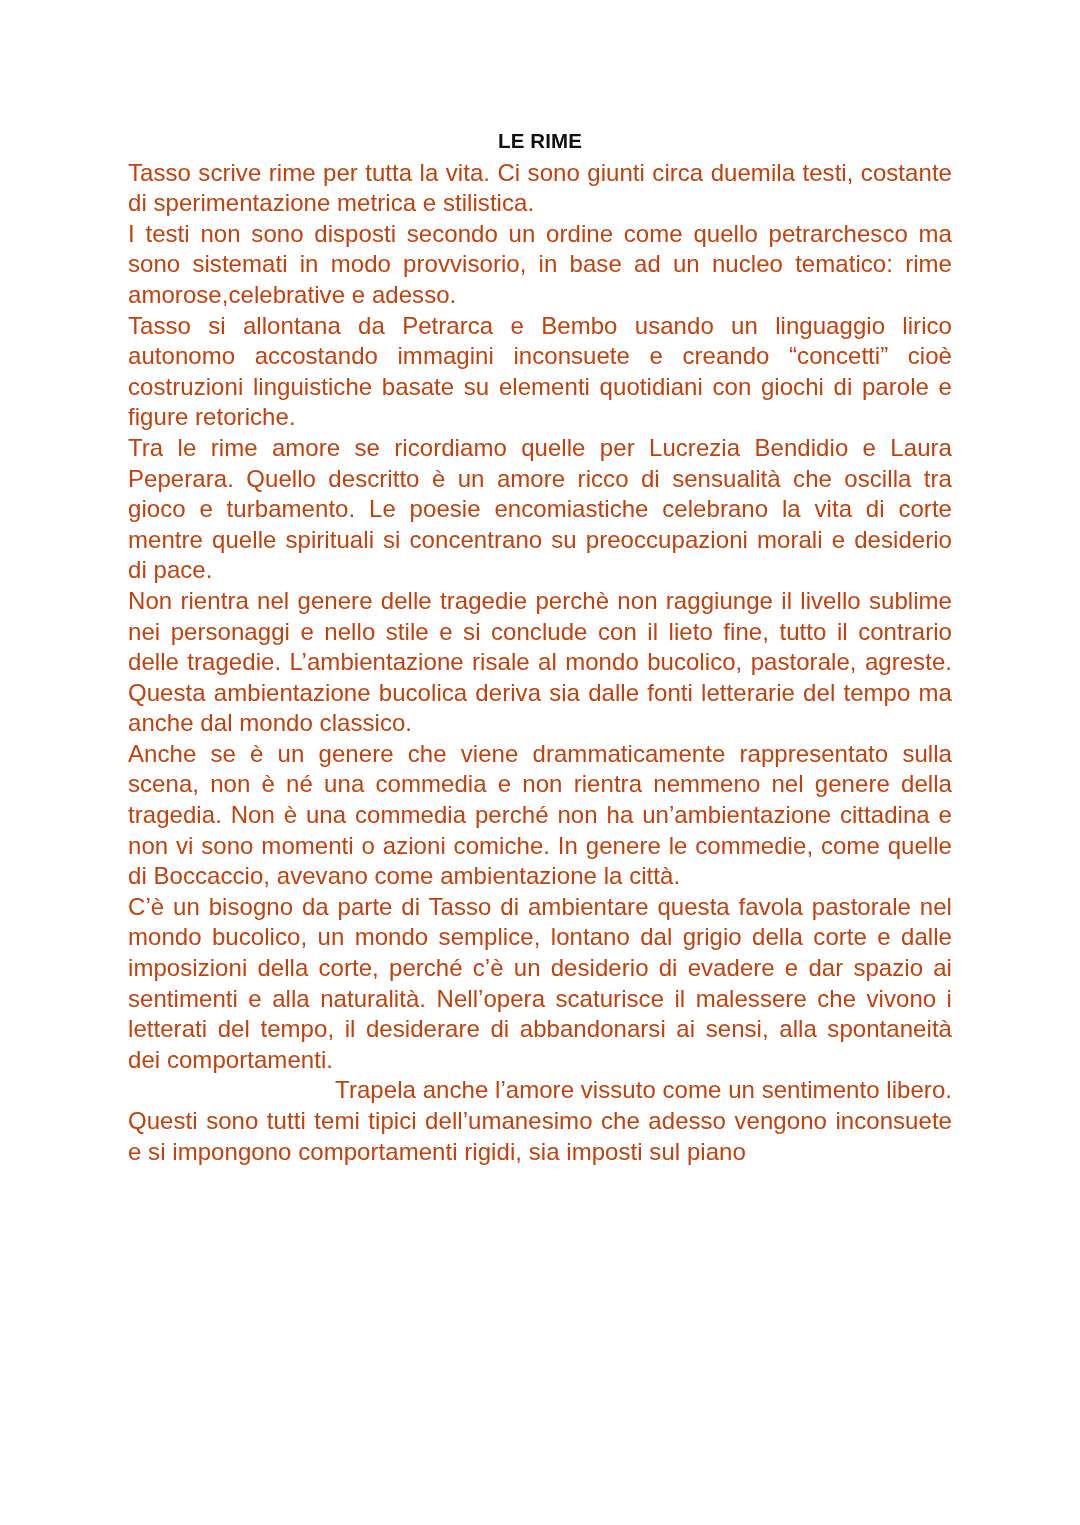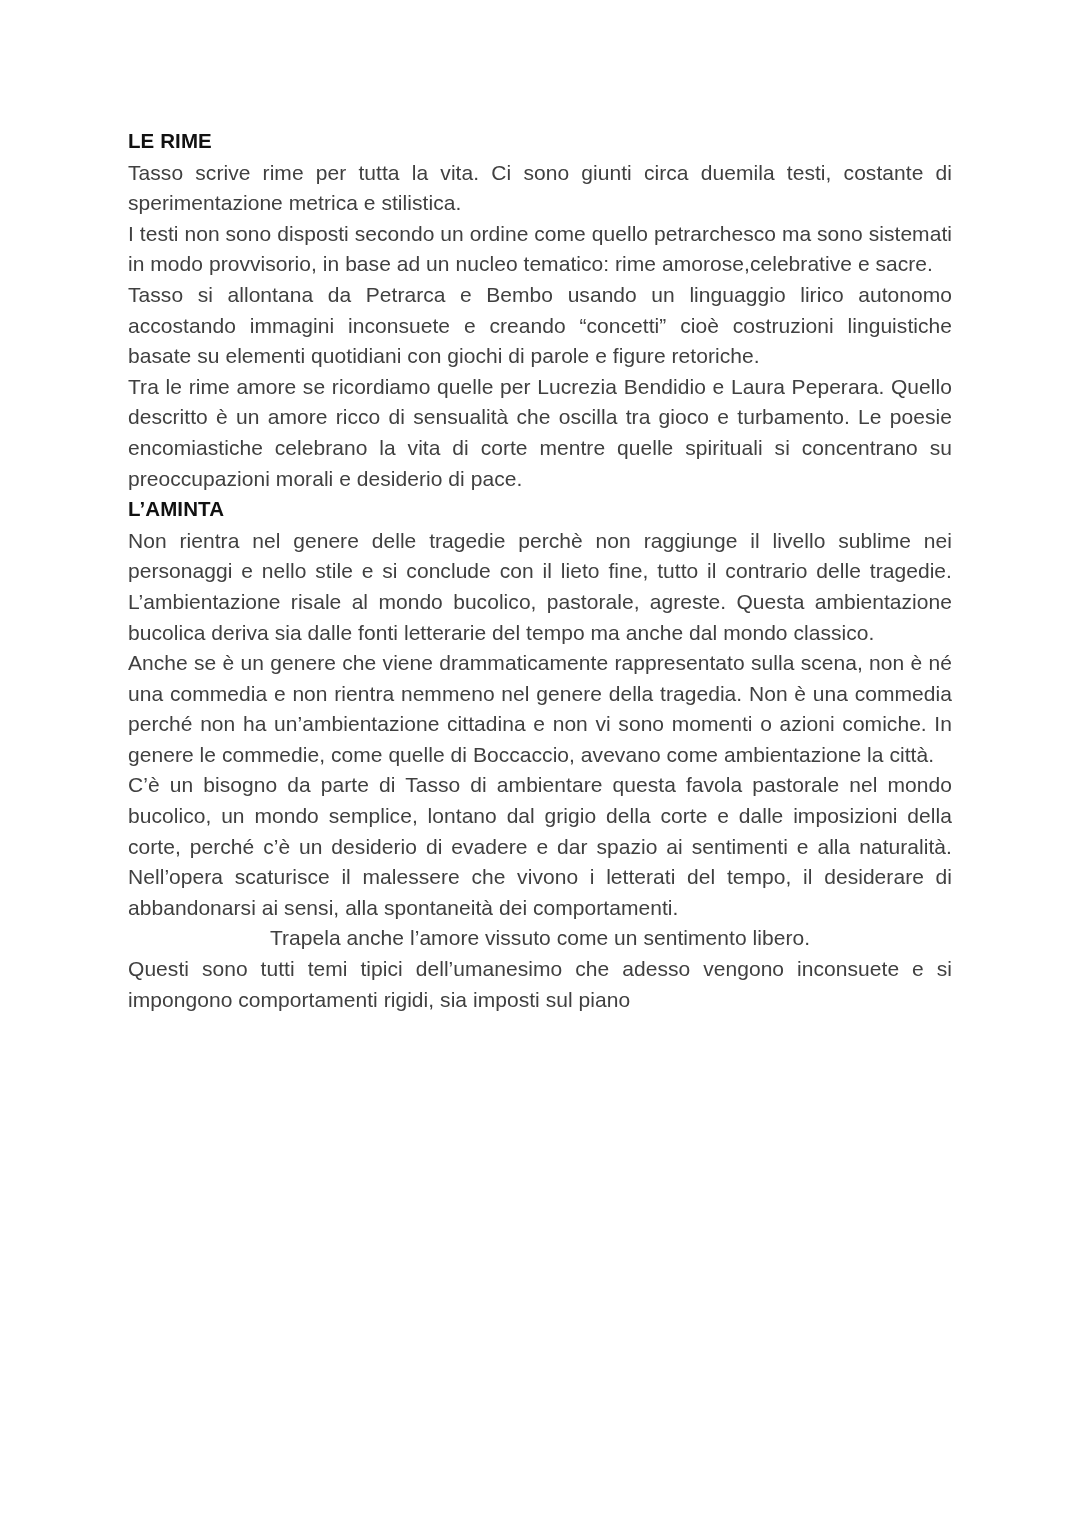--- a/index.html
+++ b/index.html
@@ -22,48 +22,47 @@
   }
   .doc-body {
     width: 824px;
   }
   .heading {
     font-size: 20.5px;
     font-weight: bold;
     line-height: 30.6px;
     letter-spacing: 0.1px;
     margin: 0 0 1px 0;
-    text-align: left;
+    text-align: center;
     color: #111111;
   }
   p.para {
-    font-size: 21px;
+    font-size: 24px;
     line-height: 30.6px;
     margin: 0;
-    color: #404040;
+    color: #c2410c;
     letter-spacing: 0.05px;
   }
   p.justify {
     text-align: justify;
     text-align-last: left;
   }
   p.left {
-    text-align: center;
+    text-align: right;
   }
 </style>
 </head>
 <body>
 
 <div class="page">
   <div class="doc-body" id="doc-body">
       <p class="heading">LE RIME</p>
       <p class="para justify">Tasso scrive rime per tutta la vita. Ci sono giunti circa duemila testi, costante di sperimentazione metrica e stilistica.</p>
-      <p class="para justify">I testi non sono disposti secondo un ordine come quello petrarchesco ma sono sistemati in modo provvisorio, in base ad un nucleo tematico: rime amorose,celebrative e sacre.</p>
+      <p class="para justify">I testi non sono disposti secondo un ordine come quello petrarchesco ma sono sistemati in modo provvisorio, in base ad un nucleo tematico: rime amorose,celebrative e adesso.</p>
       <p class="para justify">Tasso si allontana da Petrarca e Bembo usando un linguaggio lirico autonomo accostando immagini inconsuete e creando “concetti” cioè costruzioni linguistiche basate su elementi quotidiani con giochi di parole e figure retoriche.</p>
       <p class="para justify">Tra le rime amore se ricordiamo quelle per Lucrezia Bendidio e Laura Peperara. Quello descritto è un amore ricco di sensualità che oscilla tra gioco e turbamento. Le poesie encomiastiche celebrano la vita di corte mentre quelle spirituali si concentrano su preoccupazioni morali e desiderio di pace.</p>
-      <p class="heading">L’AMINTA</p>
       <p class="para justify">Non rientra nel genere delle tragedie perchè non raggiunge il livello sublime nei personaggi e nello stile e si conclude con il lieto fine, tutto il contrario delle tragedie. L’ambientazione risale al mondo bucolico, pastorale, agreste. Questa ambientazione bucolica deriva sia dalle fonti letterarie del tempo ma anche dal mondo classico.</p>
       <p class="para justify">Anche se è un genere che viene drammaticamente rappresentato sulla scena, non è né una commedia e non rientra nemmeno nel genere della tragedia. Non è una commedia perché non ha un’ambientazione cittadina e non vi sono momenti o azioni comiche. In genere le commedie, come quelle di Boccaccio, avevano come ambientazione la città.</p>
       <p class="para justify">C’è un bisogno da parte di Tasso di ambientare questa favola pastorale nel mondo bucolico, un mondo semplice, lontano dal grigio della corte e dalle imposizioni della corte, perché c’è un desiderio di evadere e dar spazio ai sentimenti e alla naturalità. Nell’opera scaturisce il malessere che vivono i letterati del tempo, il desiderare di abbandonarsi ai sensi, alla spontaneità dei comportamenti.</p>
       <p class="para left">Trapela anche l’amore vissuto come un sentimento libero.</p>
       <p class="para justify">Questi sono tutti temi tipici dell’umanesimo che adesso vengono inconsuete e si impongono comportamenti rigidi, sia imposti sul piano</p>
     </div>
 </div>
 
 </body></html>

